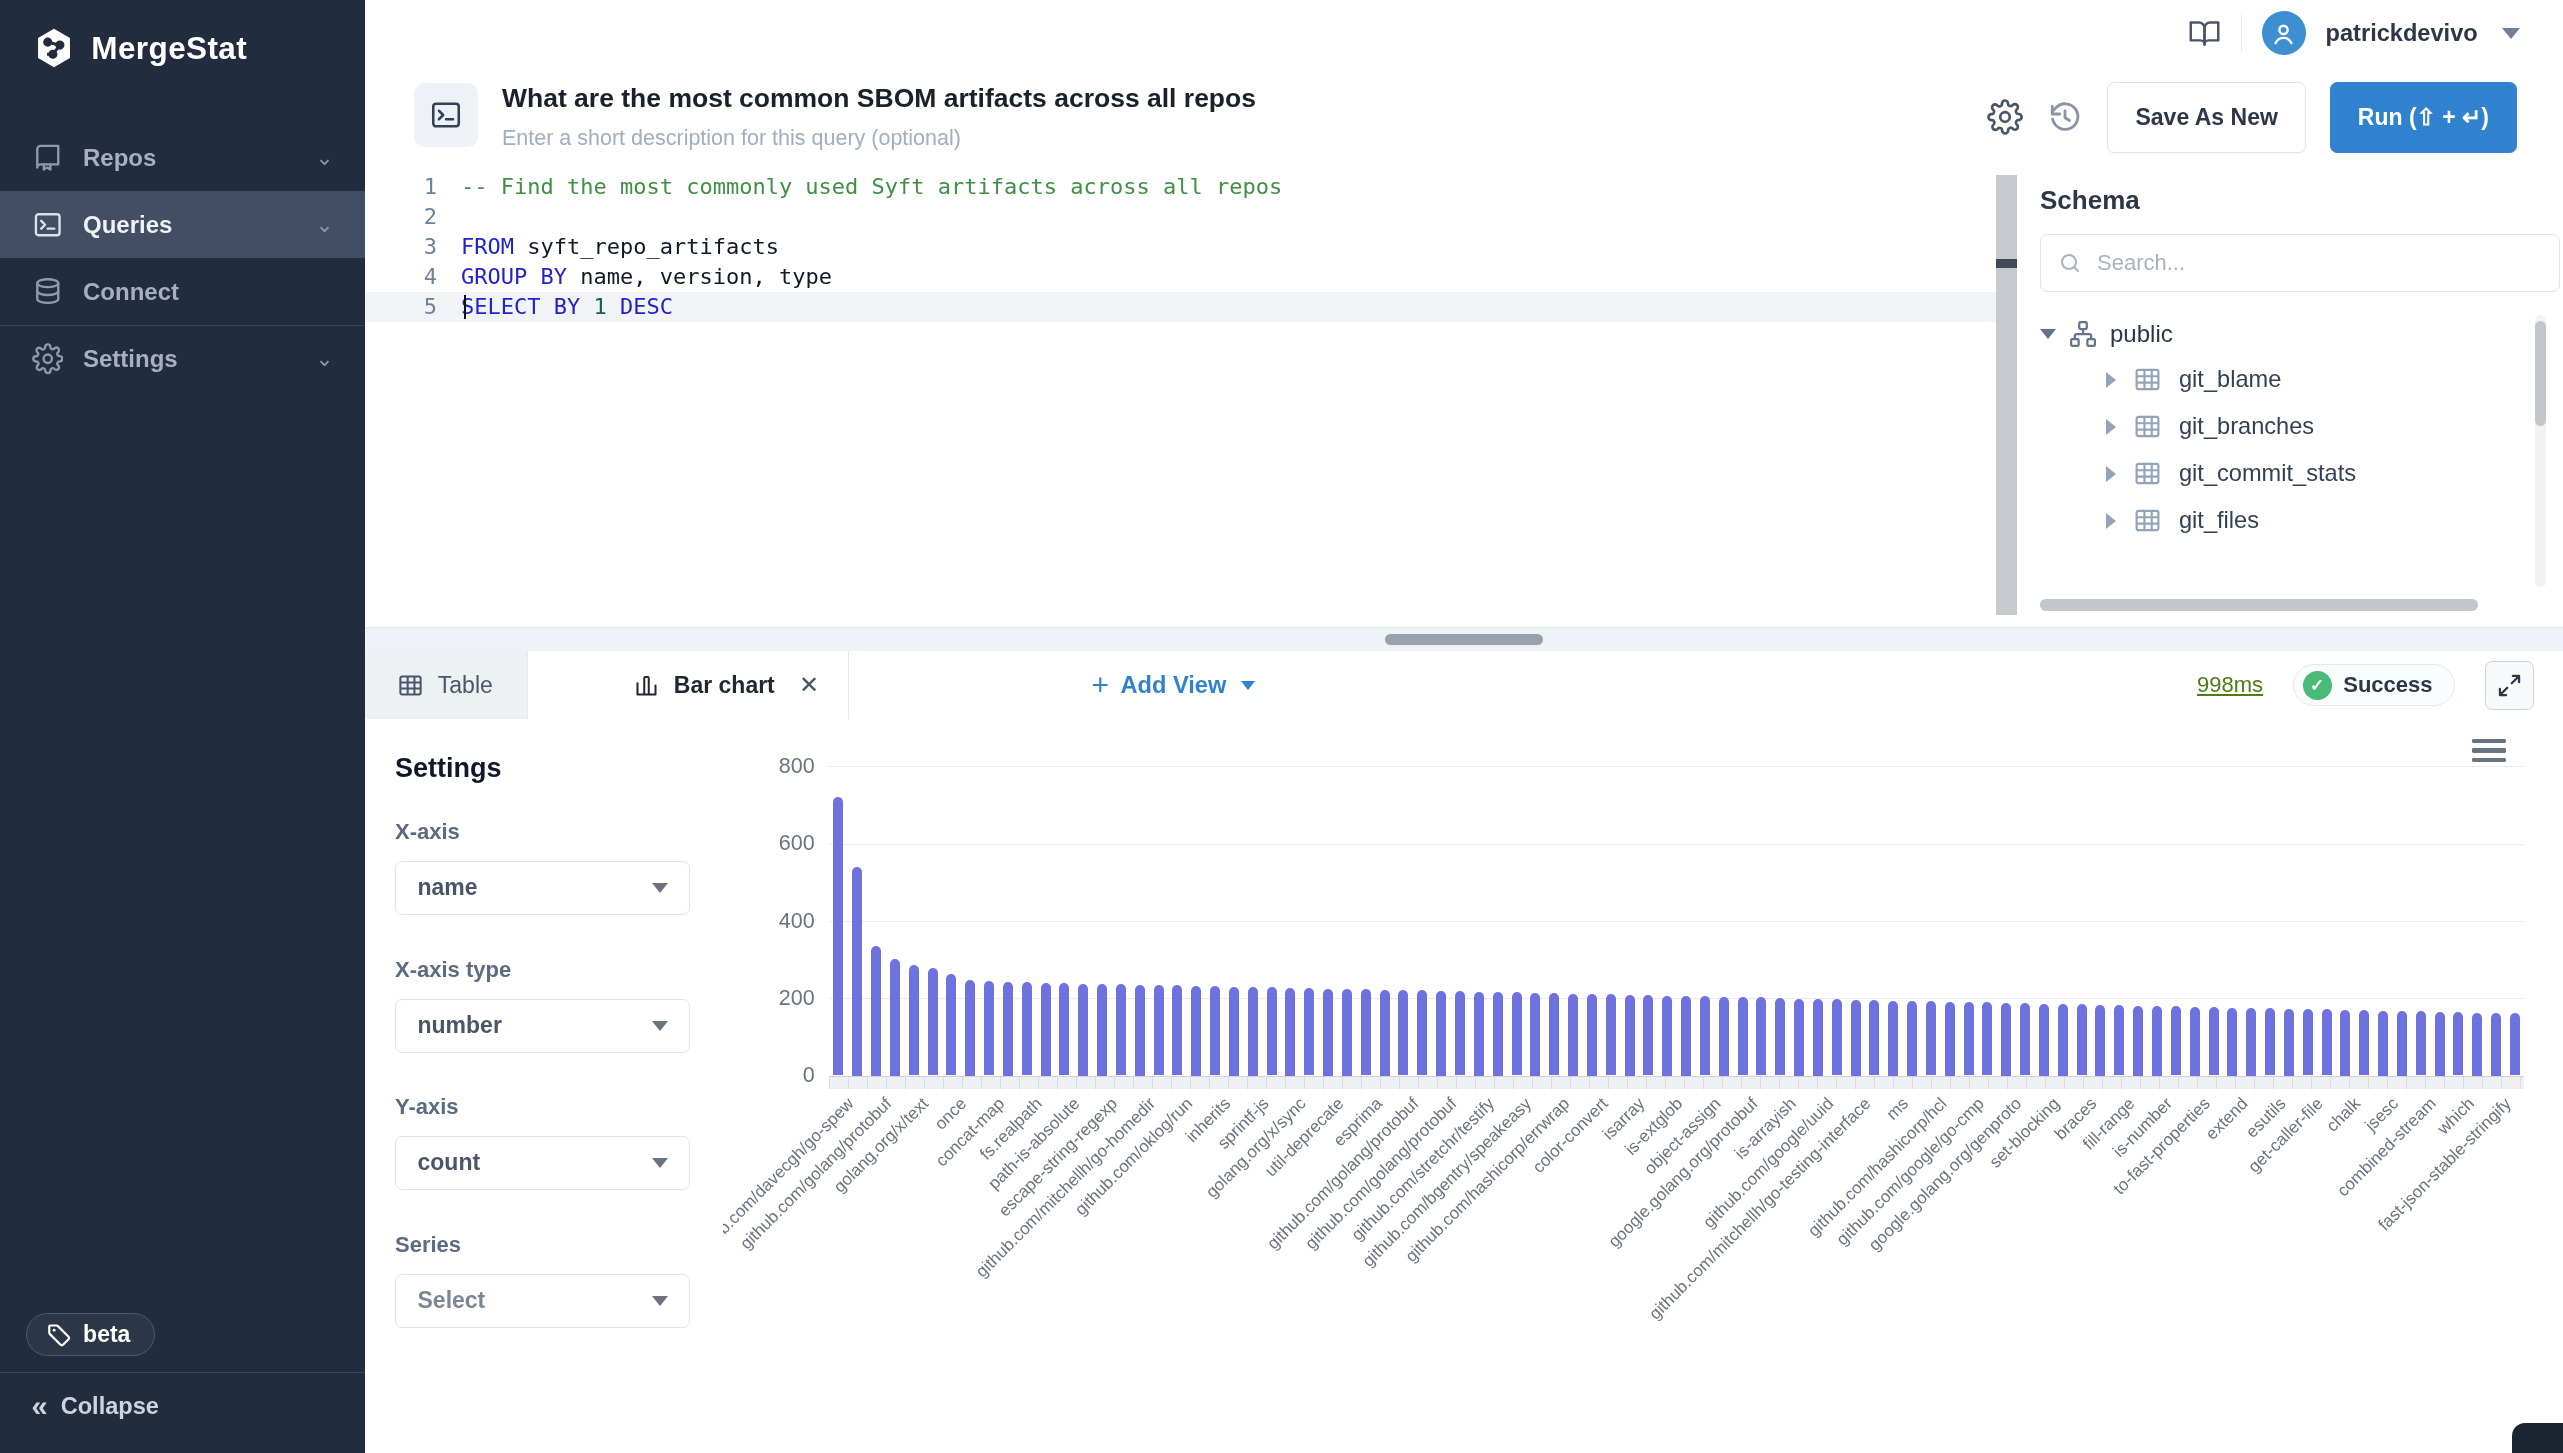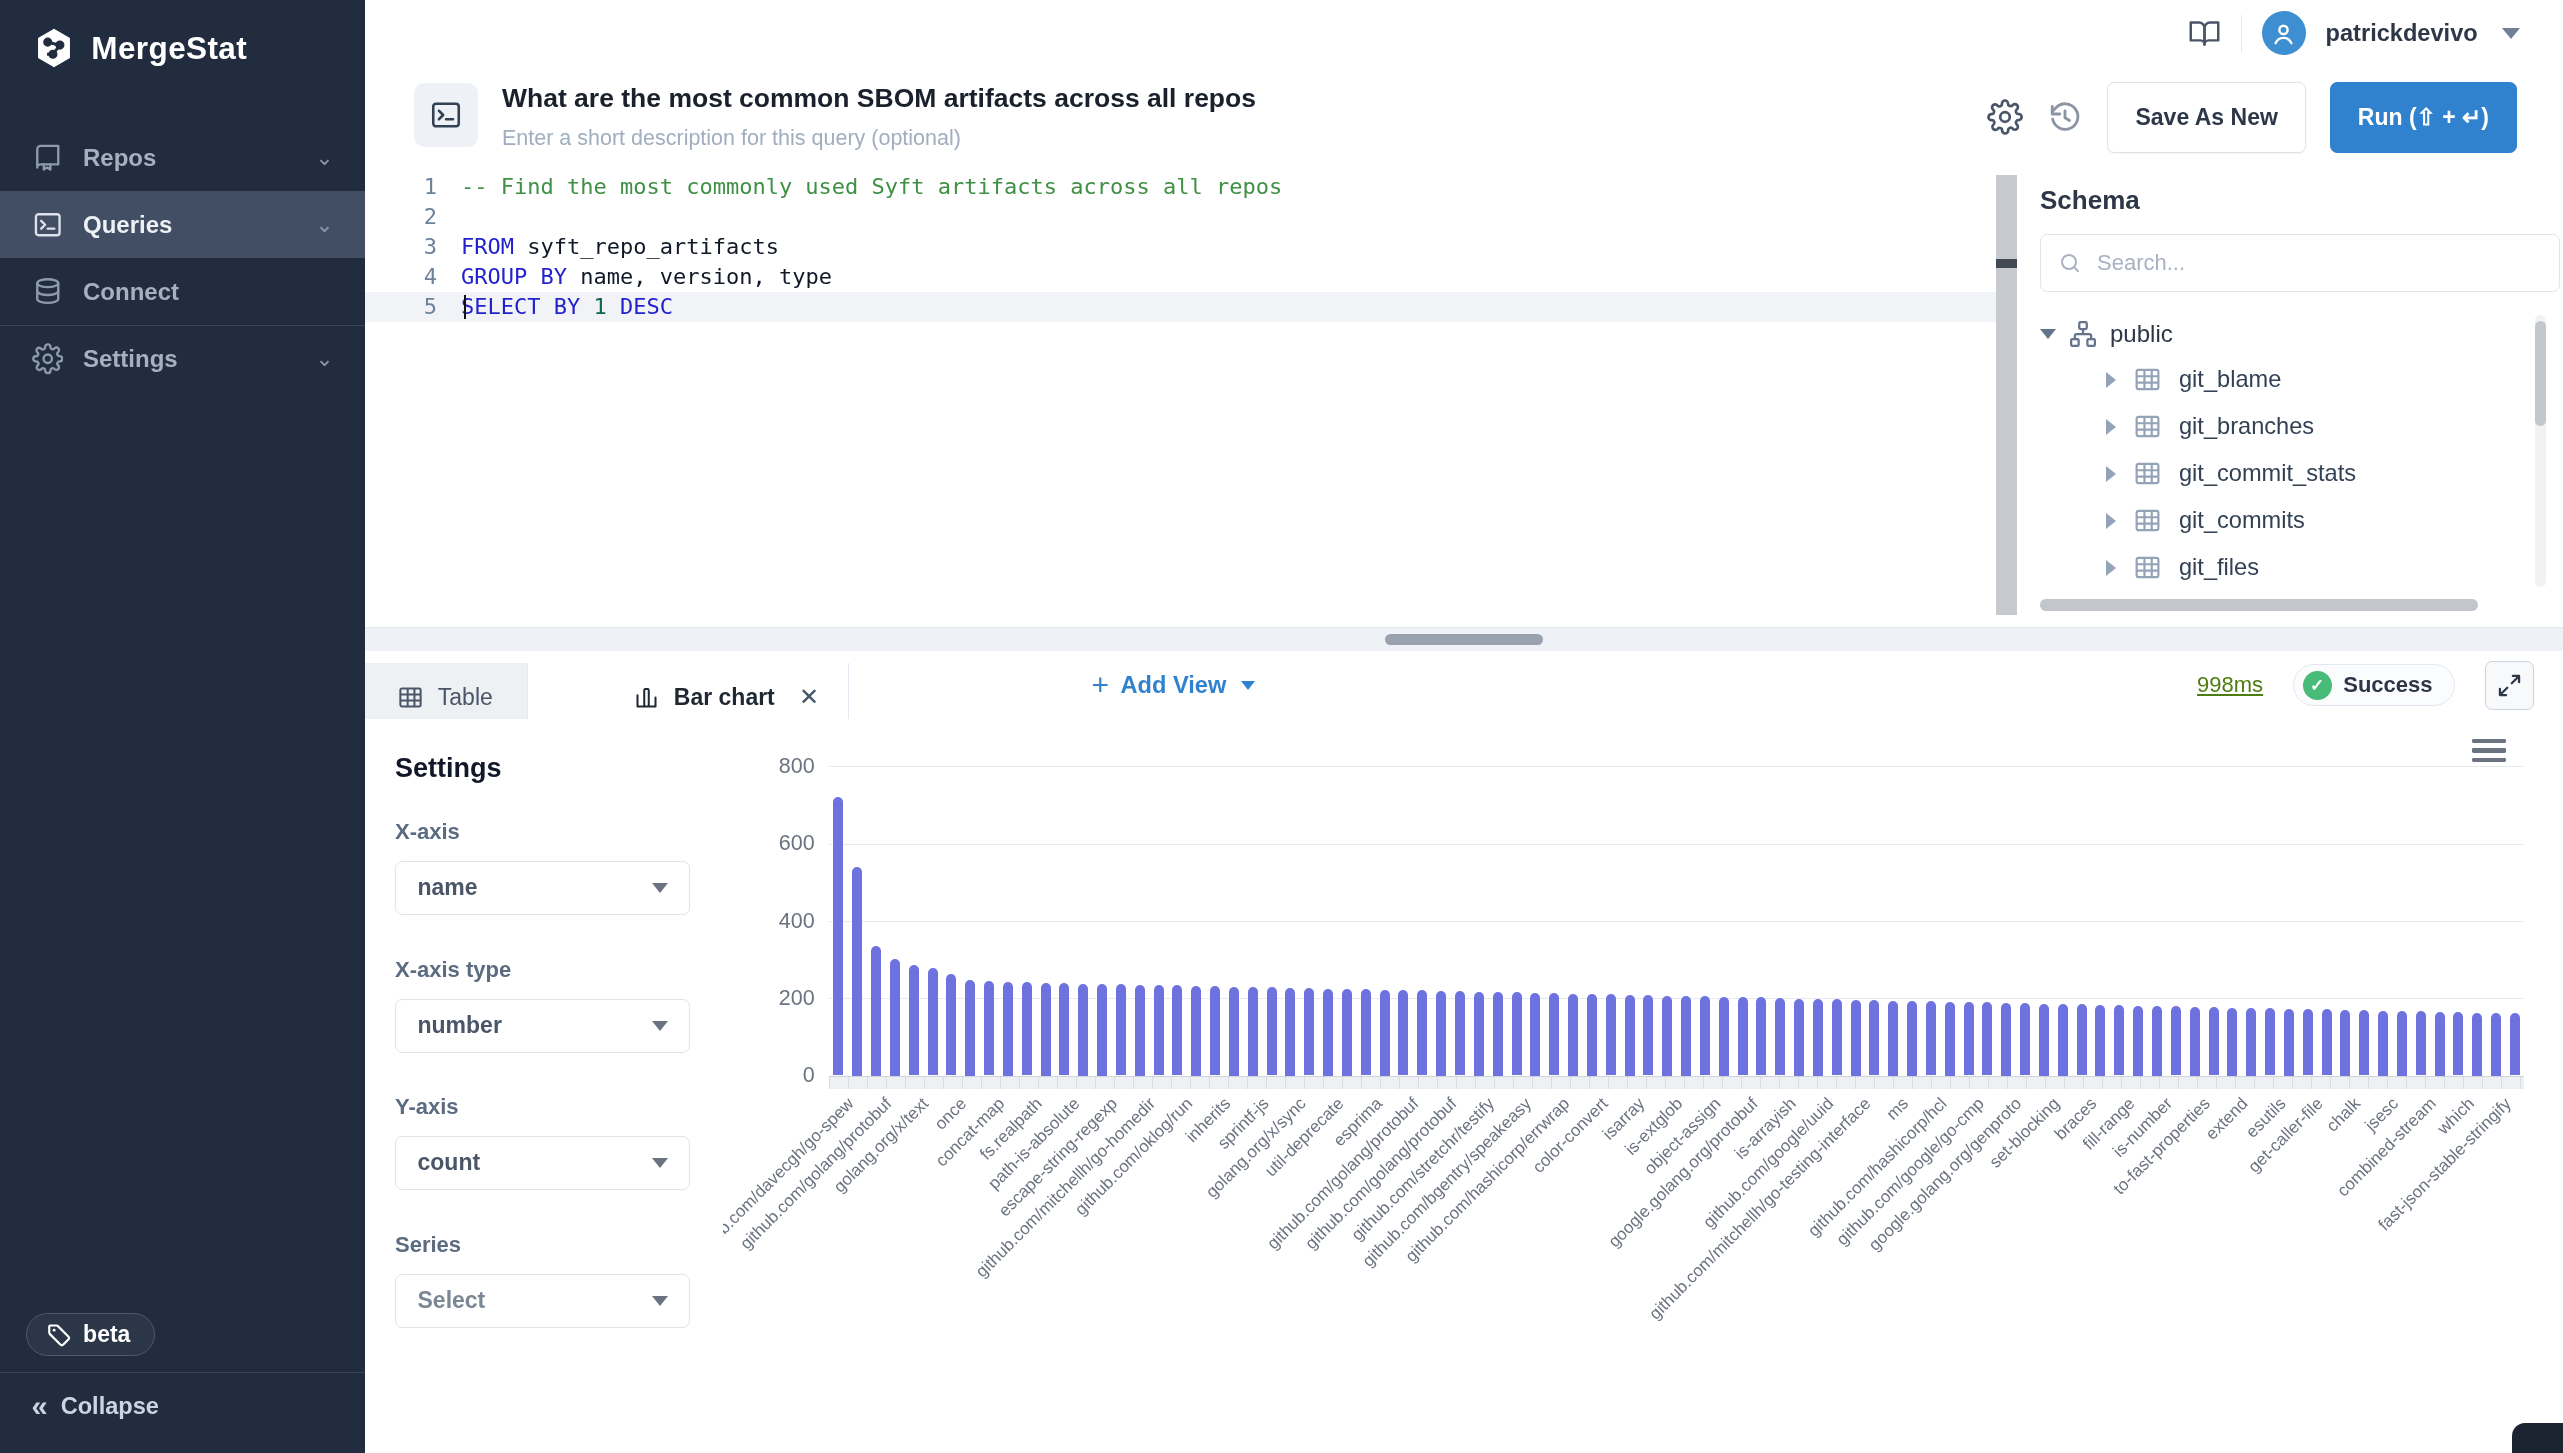--- a/index.html
+++ b/index.html
@@ -76,21 +76,21 @@
   .v-scroll{position:absolute;right:17px;top:143px;width:11.5px;height:272px;background:#f1f2f4;border-radius:5.7px;}
   .v-scroll .vthumb{position:absolute;left:0;right:0;top:5.7px;height:105px;background:#c3c7cd;border-radius:5.7px;}
   .h-scroll{position:absolute;left:23px;top:427px;height:11.5px;width:438px;background:#c3c7cd;border-radius:5.7px;}
 
   
   #divband{position:absolute;left:0;right:0;top:627px;height:23px;background:#eef1f5;border-top:0.7px solid #e2e6ec;border-bottom:0.7px solid #e2e6ec;}
   #divband .pill{position:absolute;left:50%;top:5.7px;transform:translateX(-50%);width:158px;height:11.5px;border-radius:5.7px;background:#98a1ad;}
 
   
   #tabbar{position:absolute;left:0;right:0;top:651px;height:68px;background:#fff;border-bottom:0.7px solid #e2e8f0;}
-  .tab{position:absolute;top:12px;height:68px;display:flex;align-items:center;border-right:0.7px solid #e2e8f0;cursor:pointer;}
+  .tab{position:absolute;top:0;height:68px;display:flex;align-items:center;border-right:0.7px solid #e2e8f0;cursor:pointer;}
   .tab.inactive{background:#eef1f4;}
   .tab .tico{margin:0 14.3px 0 31.5px;color:#4a5568;}
   .tab .tlabel{font-size:23px;color:#4a5568;font-weight:500;padding-right:34px;}
   .tab.active .tlabel{color:#1f2733;font-weight:600;padding-right:18.6px;}
   .tab.active .tico{color:#1f2733;}
   .tab .tclose{font-size:24px;color:#475569;padding:0 29px 0 5.7px;cursor:pointer;}
   .addview{position:absolute;left:705px;top:0;height:68px;display:flex;align-items:center;gap:11.5px;color:#3182ce;cursor:pointer;padding:0 21.5px;}
   .addview .plus{font-size:30px;font-weight:400;line-height:1;}
   .addview .avlabel{font-size:23.6px;font-weight:600;}
   .addview .avcaret{width:0;height:0;border-left:7.9px solid transparent;border-right:7.9px solid transparent;border-top:9.3px solid #3182ce;margin-left:2.9px;}
@@ -325,30 +325,20 @@
           </div>
           <div class="tree-row">
             <span class="caret-right"></span>
             <span>
               <svg viewBox="0 0 24 24" width="29" height="29" fill="none" stroke="#94a3b8" stroke-width="1.8">
                 <rect x="3" y="4" width="18" height="16" rx="1.5"></rect>
                 <path d="M3 9.3h18M3 14.6h18M9.5 4v16M15.5 4v16"></path>
               </svg>
             </span>
             <span class="tlabel">git_commit_stats</span>
-          </div>
-          <div class="tree-row">
-            <span class="caret-right"></span>
-            <span>
-              <svg viewBox="0 0 24 24" width="29" height="29" fill="none" stroke="#94a3b8" stroke-width="1.8">
-                <rect x="3" y="4" width="18" height="16" rx="1.5"></rect>
-                <path d="M3 9.3h18M3 14.6h18M9.5 4v16M15.5 4v16"></path>
-              </svg>
-            </span>
-            <span class="tlabel">git_commits</span>
           </div>
           <div class="tree-row">
             <span class="caret-right"></span>
             <span>
               <svg viewBox="0 0 24 24" width="29" height="29" fill="none" stroke="#94a3b8" stroke-width="1.8">
                 <rect x="3" y="4" width="18" height="16" rx="1.5"></rect>
                 <path d="M3 9.3h18M3 14.6h18M9.5 4v16M15.5 4v16"></path>
               </svg>
             </span>
             <span class="tlabel">git_files</span>

